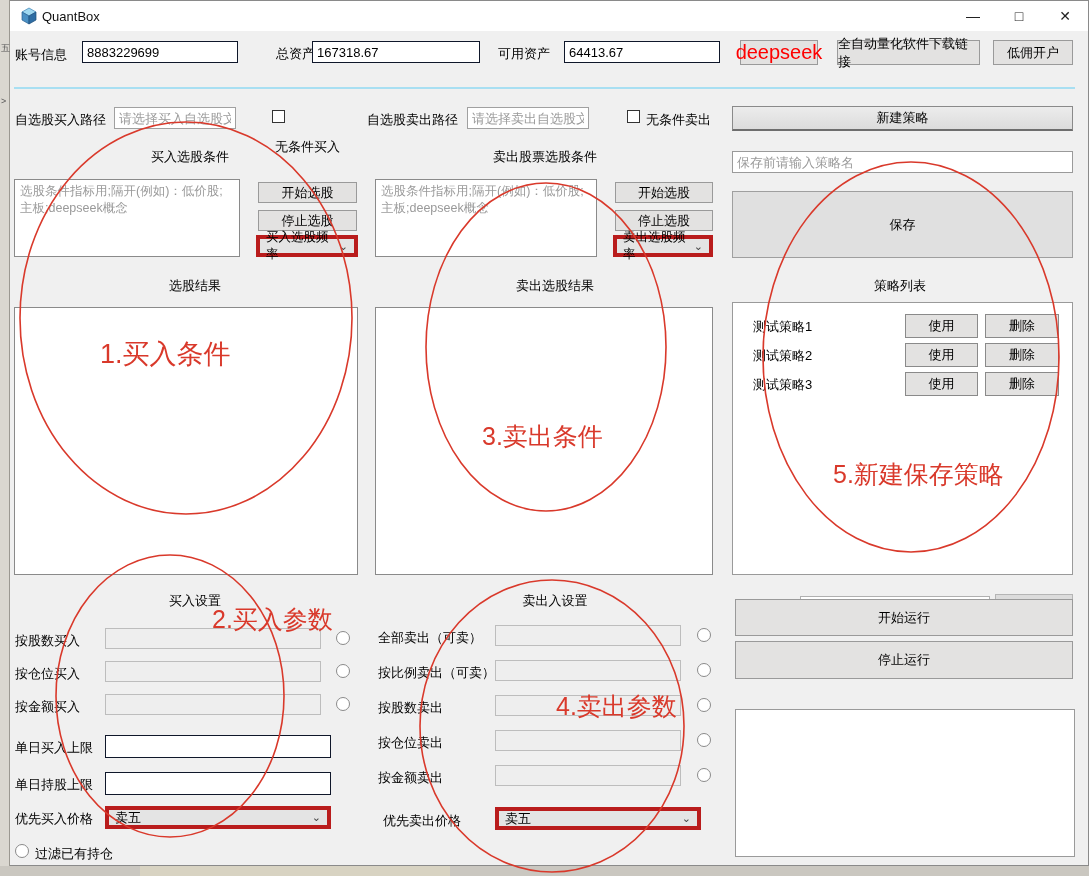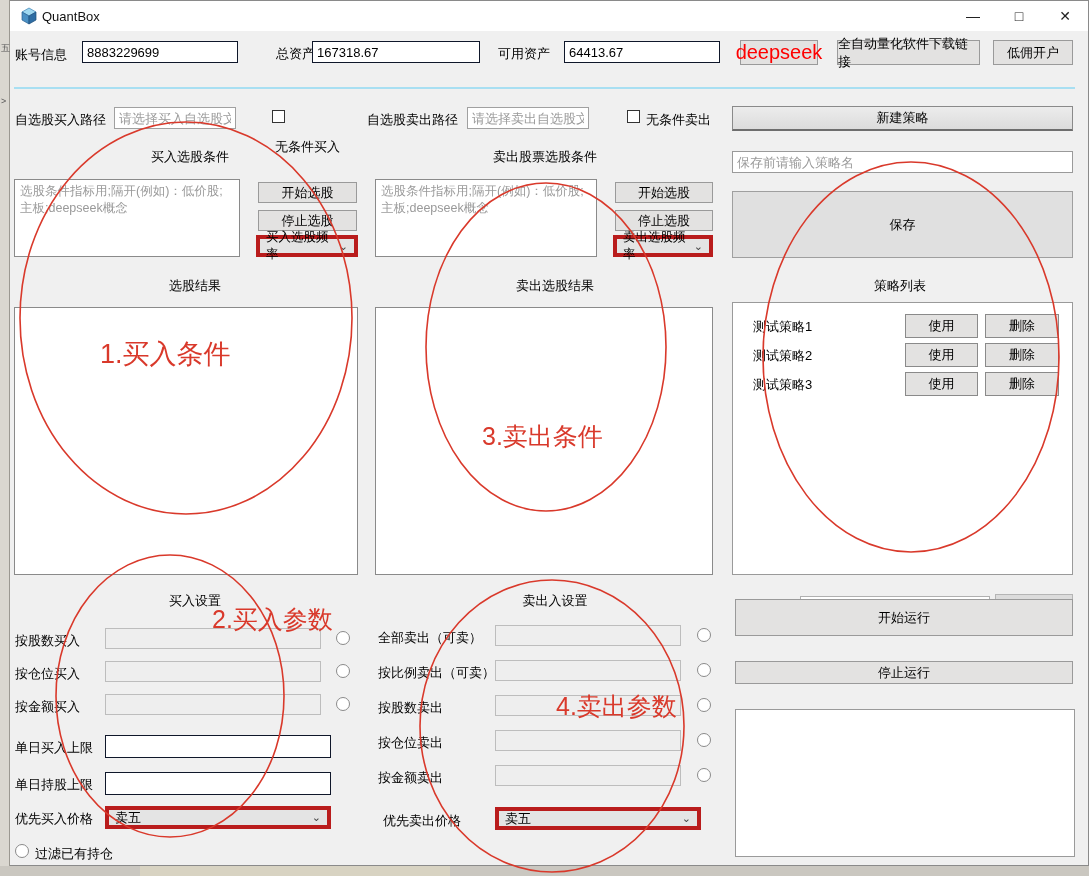--- a/index.html
+++ b/index.html
@@ -227,31 +227,32 @@
     <span class="label" style="left:373px;top:811px;">优先卖出价格</span>
     <div class="select" style="left:485px;top:806px;width:206px;height:23px;">
       <span>卖五</span>
       <span class="chev">⌄</span>
     </div>
 
     <span class="label" style="left:730px;top:599px;">手机预警</span>
     <input class="input" style="left: 790px; top: 595px; width: 190px; height: 21px; border-color: rgb(176, 176, 176);">
     <div class="btn btn-disabled" style="left:985px;top:593px;width:78px;height:25px;">保存</div>
     <div class="btn" style="left:725px;top:598px;width:338px;height:37px;">开始运行</div>
-    <div class="btn" style="left:725px;top:660px;width:338px;height:23px;font-family:Liberation Serif, serif;">停止运行</div>
+    <div class="btn" style="left:725px;top:640px;width:338px;height:38px;font-family:Liberation Serif, serif;">停止运行</div>
     <div class="panel" style="left:725px;top:708px;width:340px;height:148px;"></div>
 
   </div>
 
   <svg class="overlay">
     <ellipse cx="186" cy="318" rx="166" ry="196"></ellipse>
     <ellipse cx="170" cy="696" rx="114" ry="141"></ellipse>
     <ellipse cx="546" cy="347" rx="120" ry="164"></ellipse>
     <ellipse cx="552" cy="726" rx="132" ry="146"></ellipse>
     <ellipse cx="911" cy="357" rx="148" ry="195"></ellipse>
   </svg>
 
   <span class="annotation" style="left:100px;top:336px;font-size:27px;">1.买入条件</span>
   <span class="annotation" style="left:212px;top:603px;">2.买入参数</span>
   <span class="annotation" style="left:482px;top:420px;">3.卖出条件</span>
   <span class="annotation" style="left:556px;top:690px;">4.卖出参数</span>
+  <span class="annotation" style="left:833px;top:458px;">5.新建保存策略</span>
 
 </div>
 
 </body></html>

